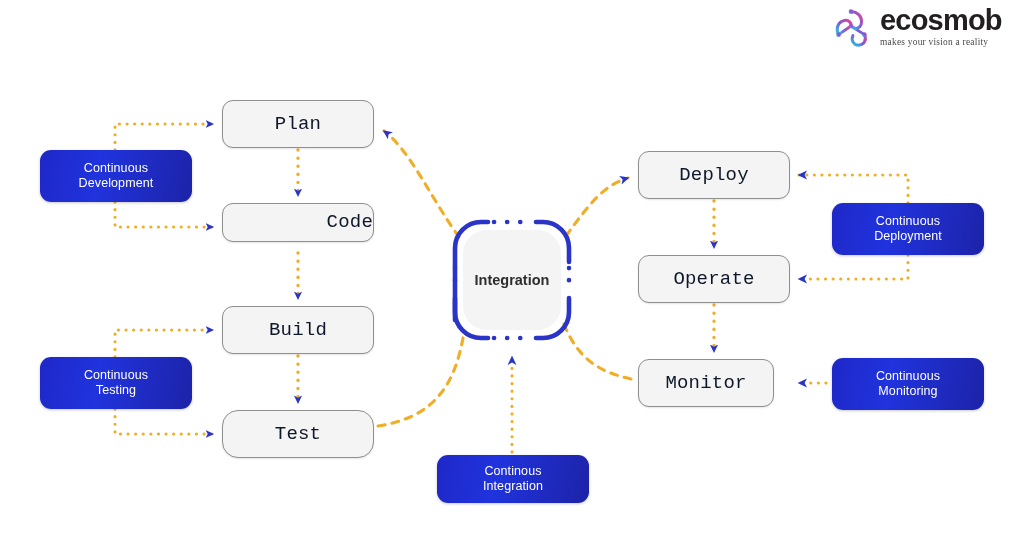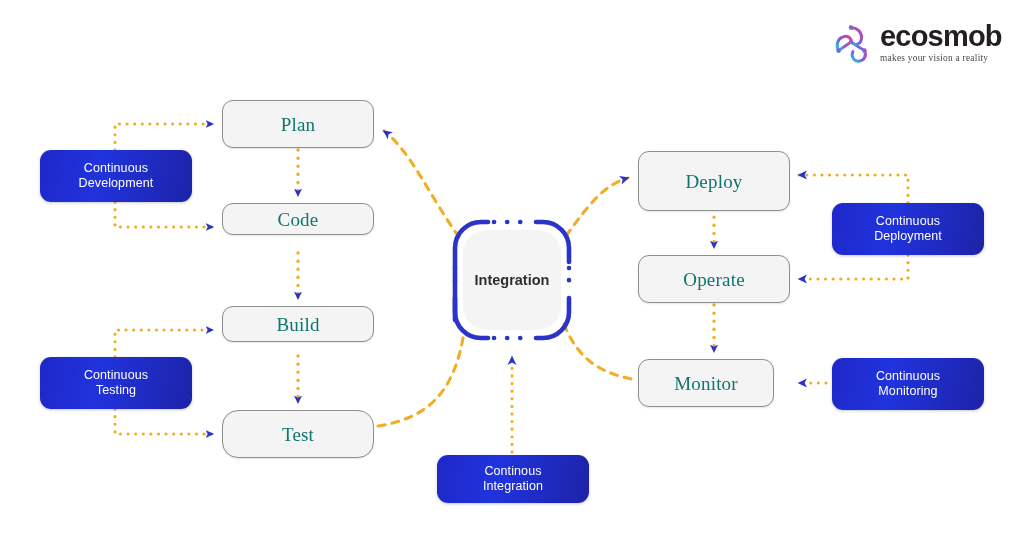--- a/index.html
+++ b/index.html
@@ -33,22 +33,22 @@
     border: 1.4px solid #8f8f8f;
     border-radius: 11px;
     box-sizing: border-box;
     display: flex;
     align-items: center;
     justify-content: center;
     box-shadow: 0 1px 2px rgba(0,0,0,0.10);
   }
   .stage-box .stage-label {
     font-size: 19px;
-    color: #0f766e;
-    font-family: Liberation Serif, serif;
+    color: #0f172a;
+    font-family: Liberation Mono, monospace;
     letter-spacing: 0.2px;
     line-height: 1;
   }
   
   .chip {
     position: absolute;
     border-radius: 11px;
     box-sizing: border-box;
     display: flex;
     align-items: center;
@@ -86,21 +86,21 @@
     z-index: 3;
     font-size: 14.5px;
     font-weight: bold;
     color: #2e2e2e;
     font-family: "Liberation Sans", sans-serif;
   }
   
   #logo {
     position: absolute;
     left: 828px;
-    top: 16px;
+    top: 0;
     width: 178px;
     height: 52px;
     display: flex;
     align-items: center;
   }
   #logo .logo-mark {
     width: 46px;
     height: 46px;
     flex: 0 0 46px;
   }
@@ -226,30 +226,30 @@
       <path d="M494,222 L530,222" stroke-width="4.6" stroke-dasharray="0.1 13"></path>
       <path d="M494,338 L530,338" stroke-width="4.6" stroke-dasharray="0.1 13"></path>
       <path d="M455,268 L455,292" stroke-width="4.6" stroke-dasharray="0.1 12"></path>
       <path d="M569,268 L569,292" stroke-width="4.6" stroke-dasharray="0.1 12"></path>
     </g>
   </svg>
 
   <div class="stage-box" id="box-plan" style="left:222px; top:100px; width:152px; height:48px;">
     <span class="stage-label">Plan</span>
   </div>
-  <div class="stage-box" id="box-code" style="left:222px; top:203px; width:152px; height:32px;">
+  <div class="stage-box" id="box-code" style="left:222px; top:203px; width:152px; height:39px;justify-content:flex-end;">
     <span class="stage-label">Code</span>
   </div>
-  <div class="stage-box" id="box-build" style="left:222px; top:306px; width:152px; height:36px;">
+  <div class="stage-box" id="box-build" style="left:222px; top:306px; width:152px; height:48px;">
     <span class="stage-label">Build</span>
   </div>
   <div class="stage-box" id="box-test" style="left:222px; top:410px; width:152px; height:48px;border-radius:16px;">
     <span class="stage-label">Test</span>
   </div>
-  <div class="stage-box" id="box-deploy" style="left:638px; top:151px; width:152px; height:60px;">
+  <div class="stage-box" id="box-deploy" style="left:638px; top:151px; width:152px; height:48px;">
     <span class="stage-label">Deploy</span>
   </div>
   <div class="stage-box" id="box-operate" style="left:638px; top:255px; width:152px; height:48px;">
     <span class="stage-label">Operate</span>
   </div>
   <div class="stage-box" id="box-monitor" style="left:638px; top:359px; width:136px; height:48px;">
     <span class="stage-label">Monitor</span>
   </div>
 
   <div id="integration-hub" style="left:452px; top:219px; width:120px; height:122px;">

